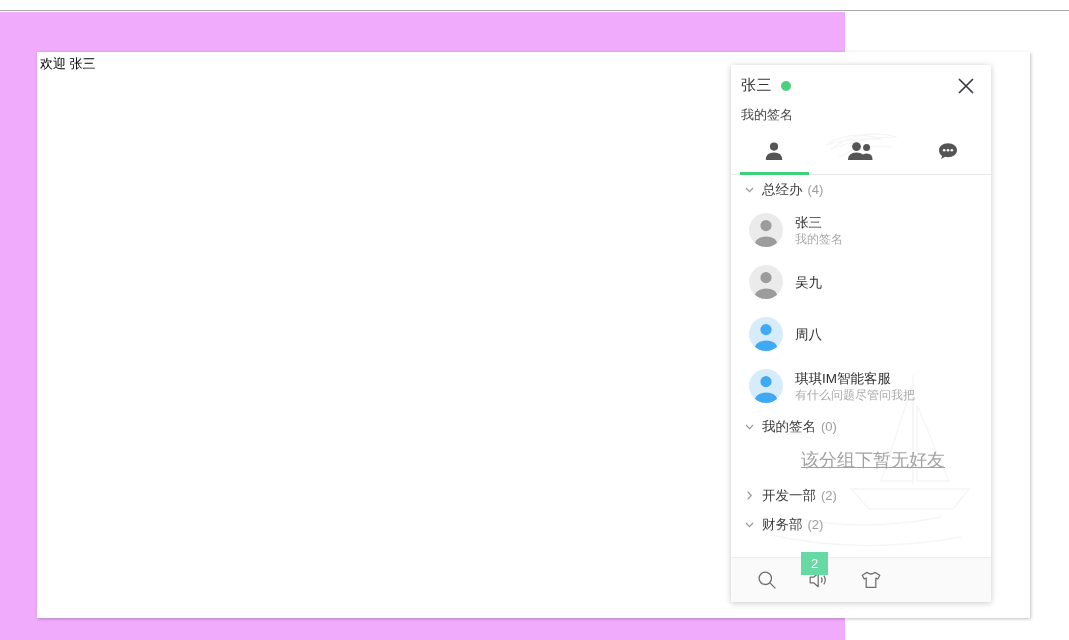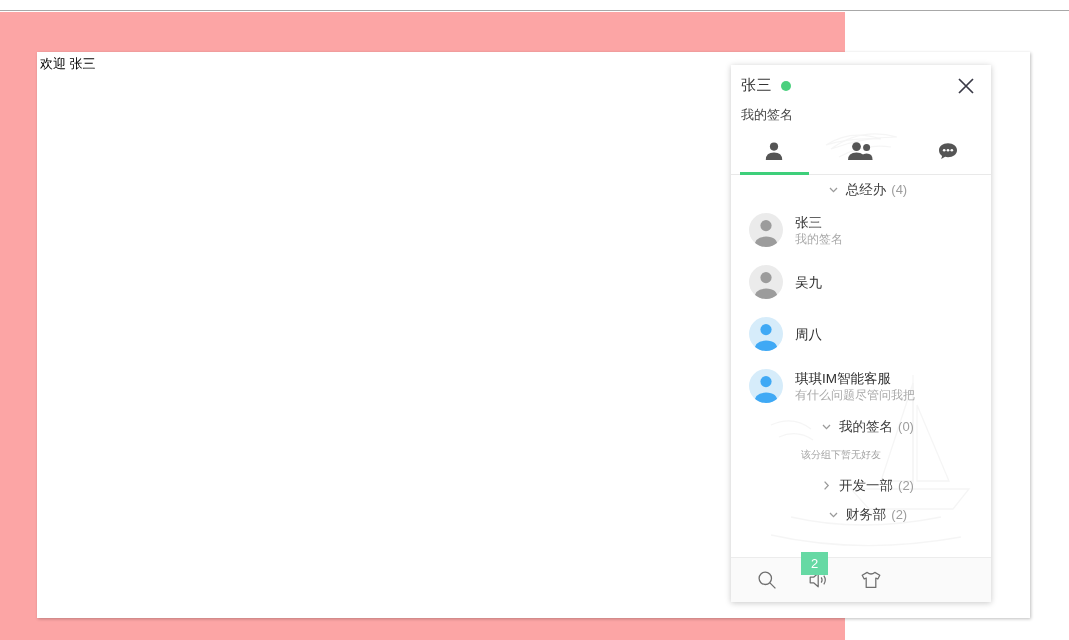--- a/index.html
+++ b/index.html
@@ -24,21 +24,21 @@
     border-bottom: 1px solid #a8a8a8;
     box-sizing: border-box;
   }
 
   
   #desktop {
     position: absolute;
     left: 0; top: 12px;
     width: 845px;
     height: 628px;
-    background: #fca5a5;
+    background: #f0abfc;
   }
 
   
   #page-panel {
     position: absolute;
     left: 37px;
     top: 40px;
     width: 993px;
     height: 566px;
     background: #ffffff;
@@ -147,39 +147,39 @@
     overflow: hidden;
   }
   .group-header {
     display: flex;
     align-items: center;
     height: 29px;
     padding-left: 12px;
     cursor: pointer;
     font-size: 13.5px;
     color: #3d3d3d;
-    justify-content: center;
   }
   .group-chevron {
     width: 13px;
     height: 13px;
     margin-right: 6px;
     flex: none;
     color: #9a9a9a;
   }
   .group-chevron svg { display: block; }
   .group-count {
     color: #9d9d9d;
     margin-left: 5px;
     font-size: 13px;
   }
   .group-empty {
-    font-size: 10px;
+    font-size: 18px;
     color: #a3a3a3;
     padding: 7px 0 9px 70px;
+    text-decoration: underline;
   }
 
   .contact-row {
     display: flex;
     align-items: center;
     height: 52px;
     padding-left: 18px;
     cursor: pointer;
   }
   .avatar {

